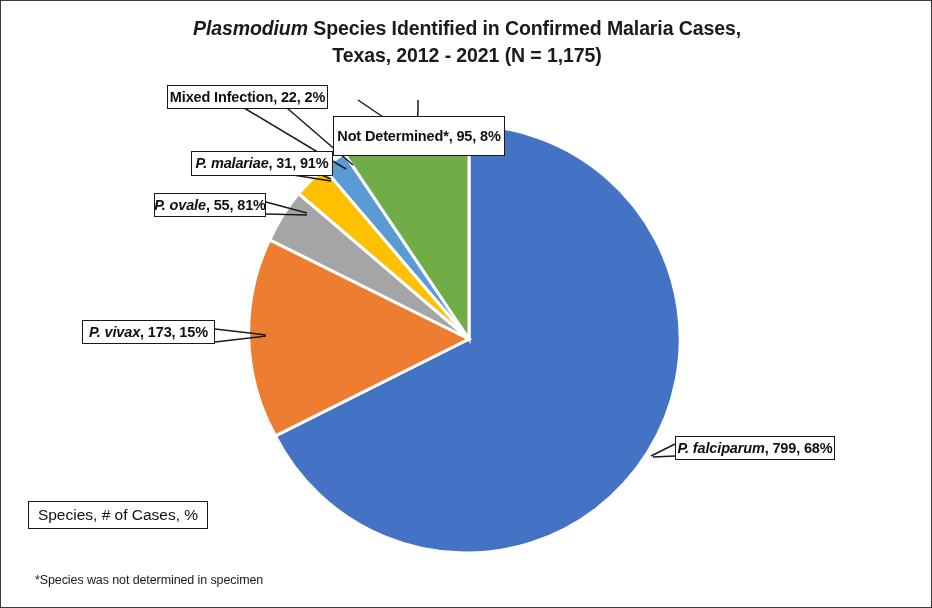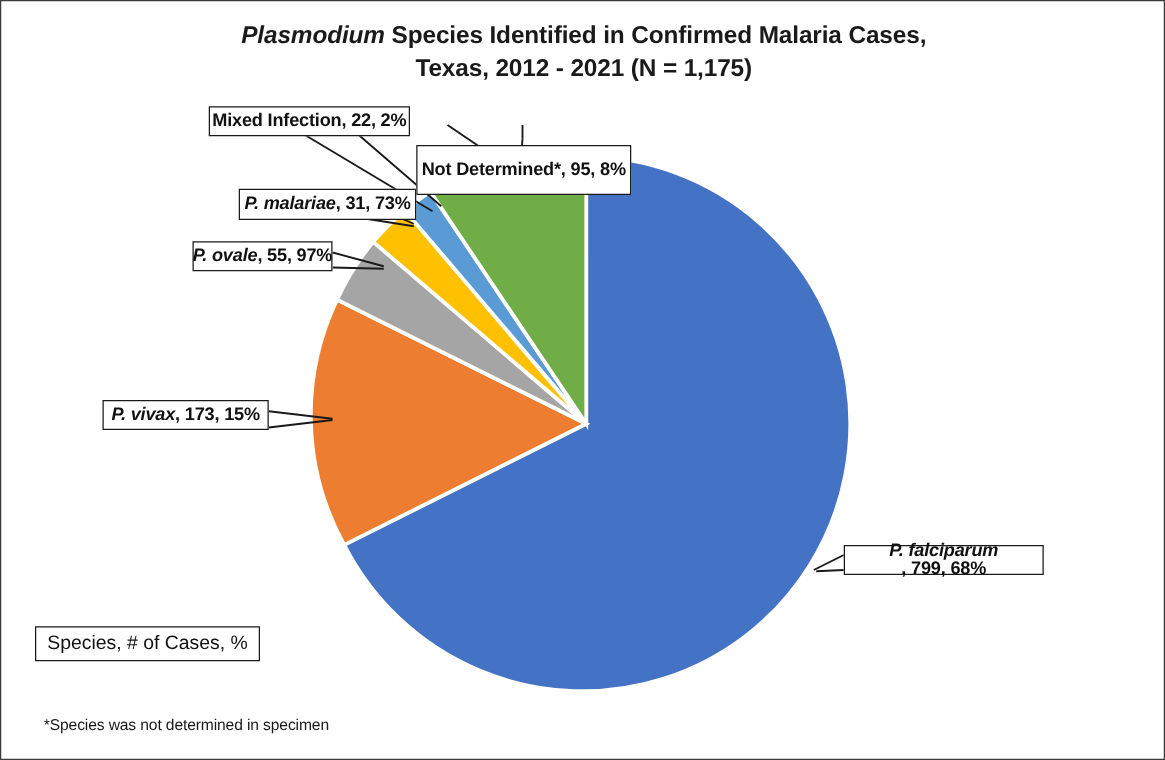--- a/index.html
+++ b/index.html
@@ -138,34 +138,34 @@
   <div class="callout" style="left:166px; top:84px; width:161px; height:24px;">
     <span>Mixed Infection, 22, 2%</span>
   </div>
 
   <div class="callout" style="left:332px; top:75px; width:172px; height:40px;margin-top:40px;">
     <span>Not Determined*, 95, 8%</span>
   </div>
 
   <div class="callout" style="left:150px; top:150px; width:142px; height:25px;margin-left:40px;">
     <span class="sci">P. malariae</span>
-      <span>, 31,  73%</span>
+      <span>, 31,  91%</span>
   </div>
 
   <div class="callout" style="left:153px; top:192px; width:112px; height:24px;">
     <span class="sci">P. ovale</span>
-      <span>, 55, 97%</span>
+      <span>, 55, 81%</span>
   </div>
 
   <div class="callout" style="left:81px; top:319px; width:133px; height:24px;justify-content:center;">
     <span class="sci">P. vivax</span>
       <span>, 173,  15%</span>
   </div>
 
-  <div class="callout" style="left:674px; top:435px; width:160px; height:24px;flex-direction:column;">
+  <div class="callout" style="left:674px; top:435px; width:160px; height:24px;">
     <span class="sci">P. falciparum</span>
       <span>, 799,  68%</span>
   </div>
 
   <div id="legend-note">
     <span>Species, # of Cases, %</span>
   </div>
 
   <div id="footnote">*Species was not determined in specimen</div>
 

